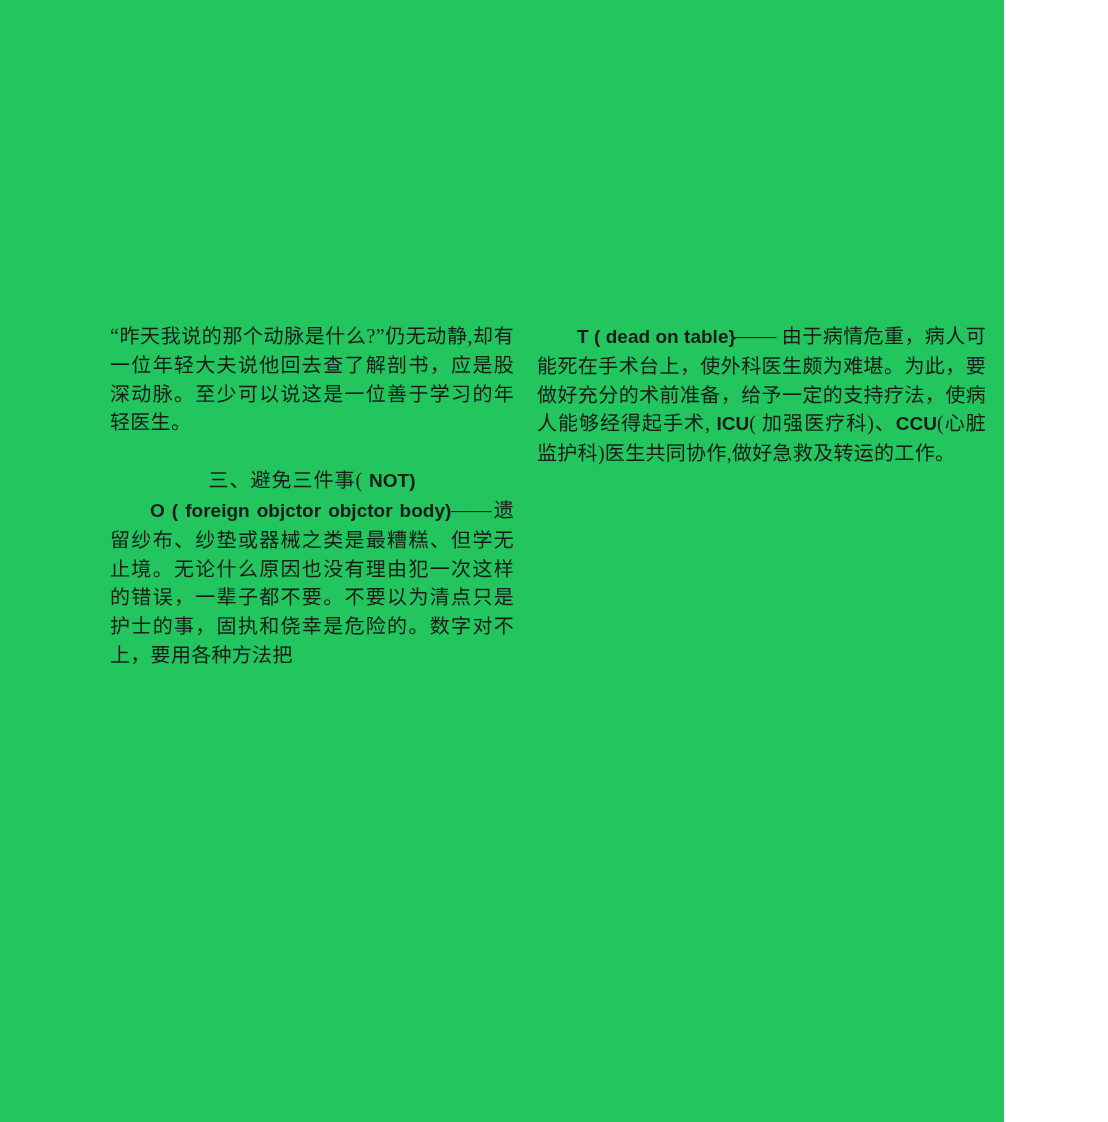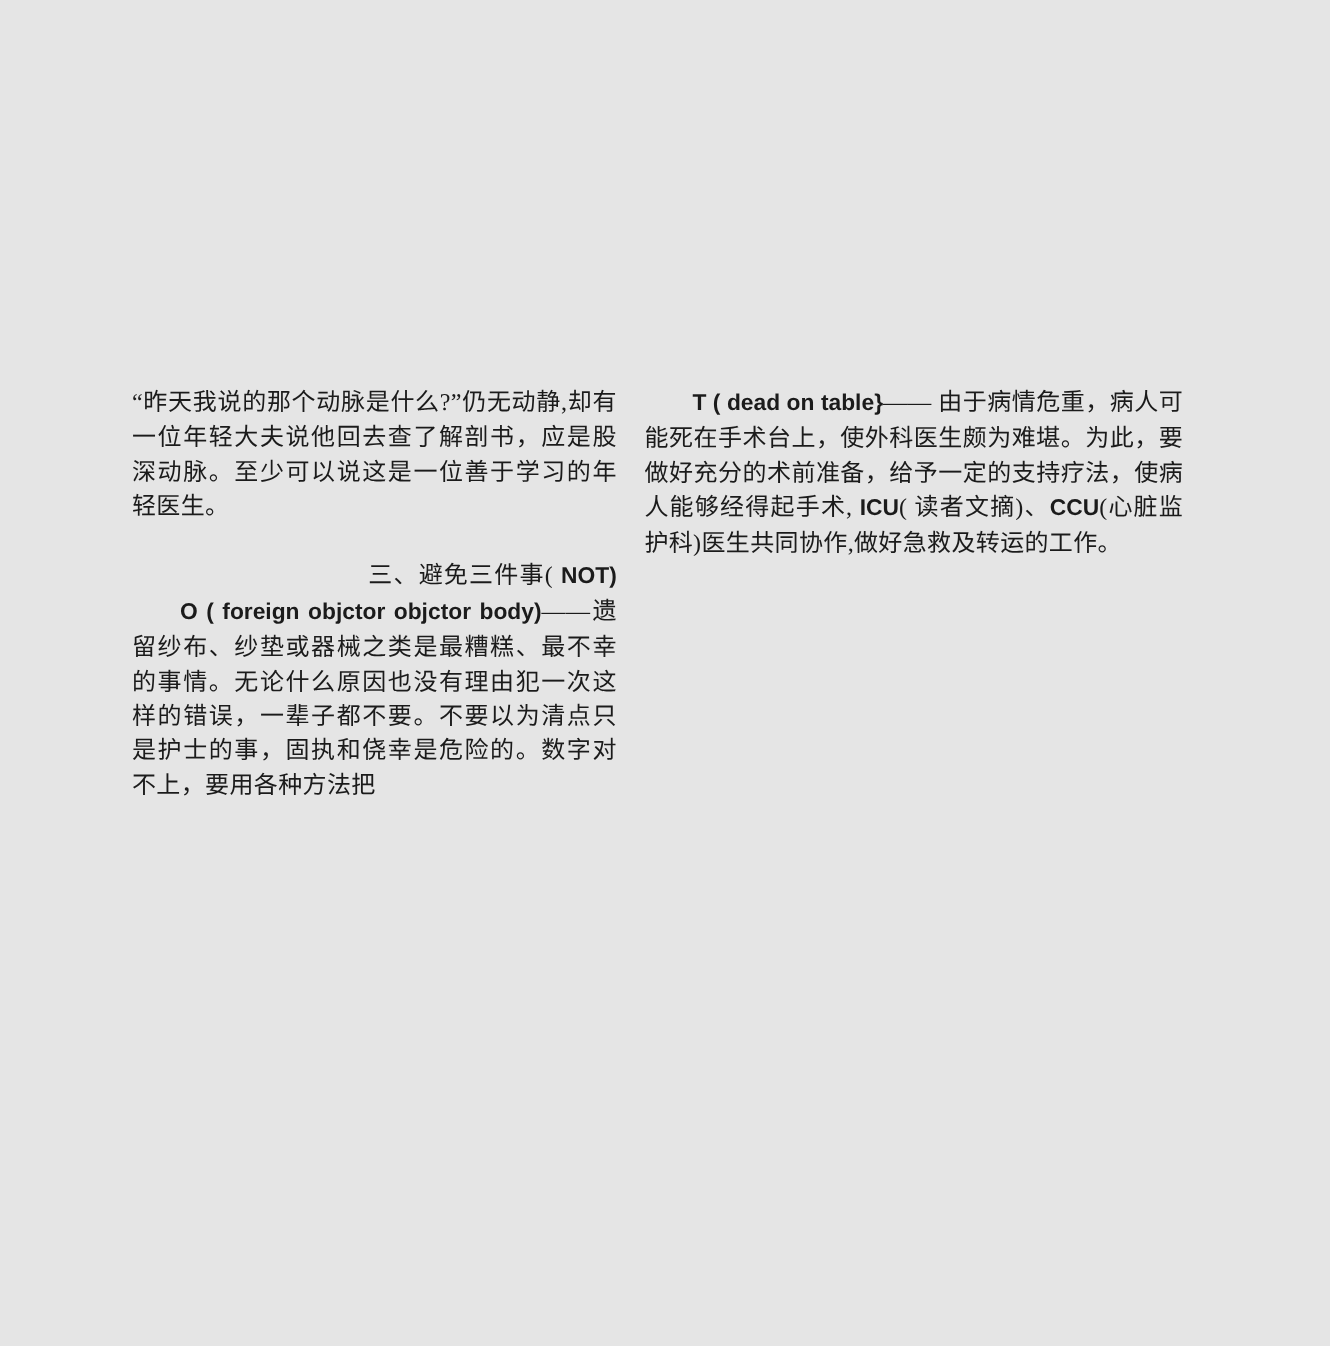--- a/index.html
+++ b/index.html
@@ -10,59 +10,59 @@
     width: 1108px;
     height: 1122px;
     background: #ffffff;
     position: relative;
     overflow: hidden;
     font-family: "Liberation Serif", "DejaVu Serif", serif;
   }
   .page {
     position: absolute;
     left: 0; top: 0;
-    width: 1108px;
+    width: 1004px;
     height: 1122px;
-    background: #e5e5e5;
+    background: #22c55e;
   }
   .column {
     position: absolute;
     top: 322px;
     font-size: 20px;
     line-height: 28.8px;
     color: #1b1b1b;
     text-align: justify;
     text-justify: inter-ideograph;
     letter-spacing: 0.3px;
   }
   .col-left  { left: 110px; width: 404px; }
   .col-right { left: 537px; width: 449px; }
   .column p {
     margin: 0;
     padding: 0;
   }
   .column p.indent { text-indent: 2em; }
   .column p.heading {
-    text-align: right;
+    text-align: center;
     text-indent: 0;
     margin-top: 29px;
     letter-spacing: 1px;
   }
   .latin-bold {
     font-family: "Liberation Sans", "DejaVu Sans", sans-serif;
     font-weight: 700;
     font-size: 19px;
     letter-spacing: 0;
   }
 </style>
 </head>
 <body>
 
 <div class="page">
   <div class="column col-left">
       <p class=""><span>“昨天我说的那个动脉是什么?”仍无动静,却有一位年轻大夫说他回去查了解剖书，应是股深动脉。至少可以说这是一位善于学习的年轻医生。</span></p>
       <p class="heading"><span>三、避免三件事( </span><span class="latin-bold">NOT)</span></p>
-      <p class=" indent"><span class="latin-bold">O ( foreign objctor objctor body)</span><span>——遗留纱布、纱垫或器械之类是最糟糕、最不幸的事情。无论什么原因也没有理由犯一次这样的错误，一辈子都不要。不要以为清点只是护士的事，固执和侥幸是危险的。数字对不上，要用各种方法把</span></p>
+      <p class=" indent"><span class="latin-bold">O ( foreign objctor objctor body)</span><span>——遗留纱布、纱垫或器械之类是最糟糕、但学无止境。无论什么原因也没有理由犯一次这样的错误，一辈子都不要。不要以为清点只是护士的事，固执和侥幸是危险的。数字对不上，要用各种方法把</span></p>
     </div>
   <div class="column col-right">
-      <p class=" indent"><span class="latin-bold">T ( dead on table}</span><span>—— 由于病情危重，病人可能死在手术台上，使外科医生颇为难堪。为此，要做好充分的术前准备，给予一定的支持疗法，使病人能够经得起手术, </span><span class="latin-bold">ICU</span><span>( 读者文摘)、</span><span class="latin-bold">CCU</span><span>(心脏监护科)医生共同协作,做好急救及转运的工作。</span></p>
+      <p class=" indent"><span class="latin-bold">T ( dead on table}</span><span>—— 由于病情危重，病人可能死在手术台上，使外科医生颇为难堪。为此，要做好充分的术前准备，给予一定的支持疗法，使病人能够经得起手术, </span><span class="latin-bold">ICU</span><span>( 加强医疗科)、</span><span class="latin-bold">CCU</span><span>(心脏监护科)医生共同协作,做好急救及转运的工作。</span></p>
     </div>
 </div>
 
 </body></html>

